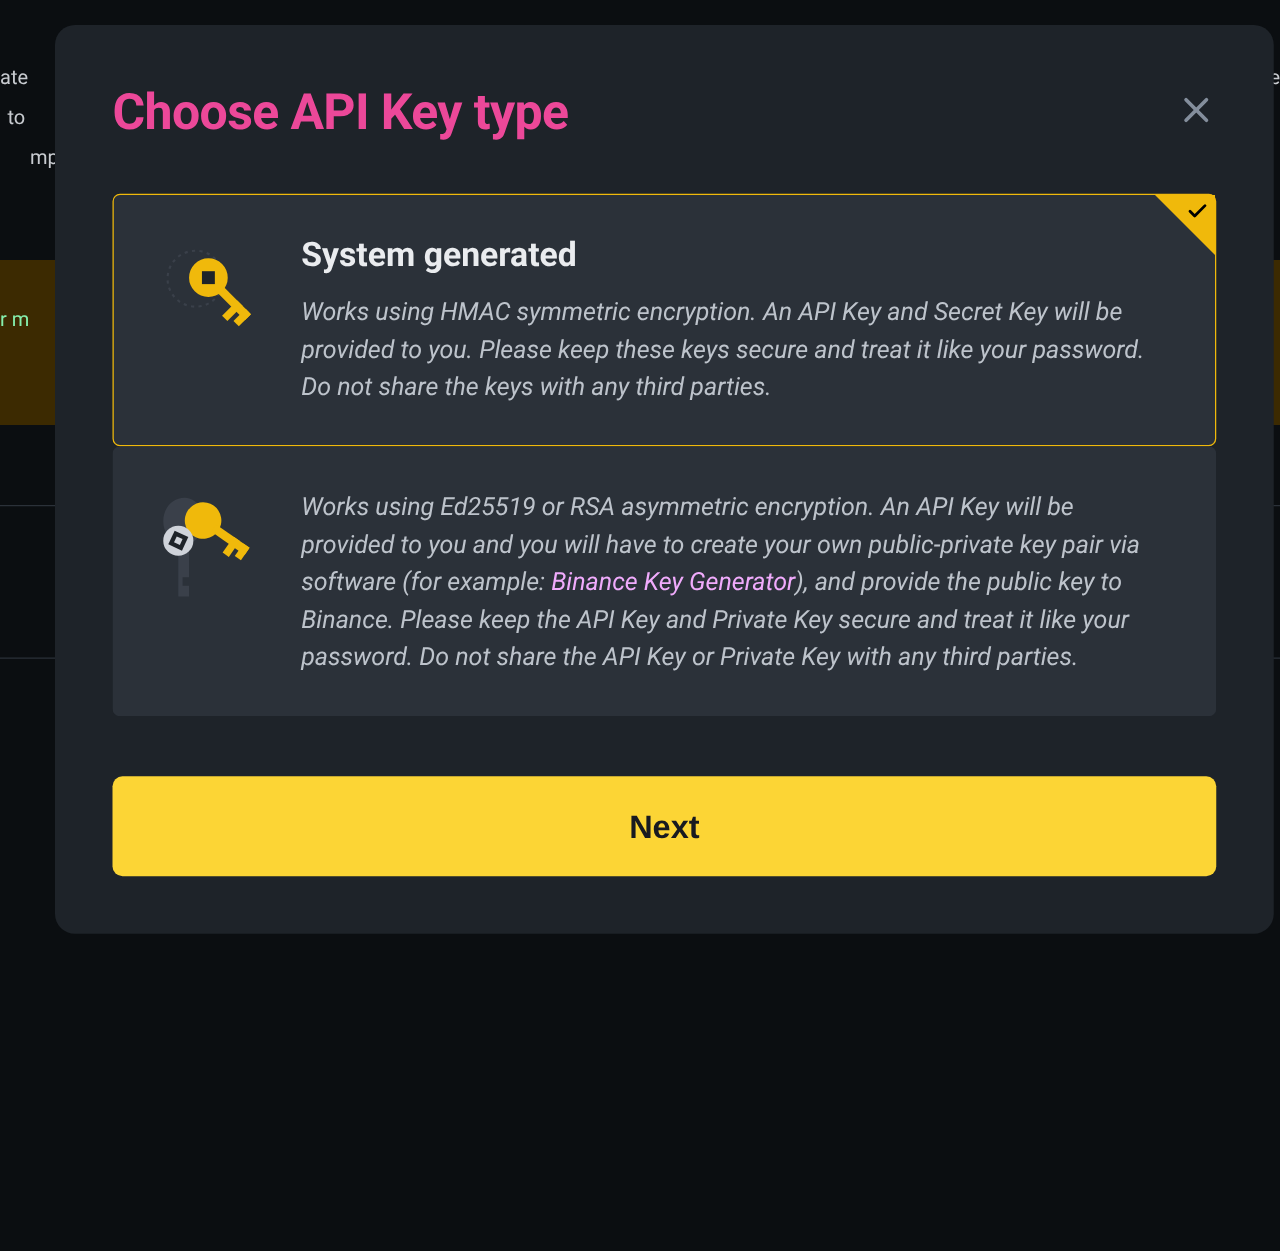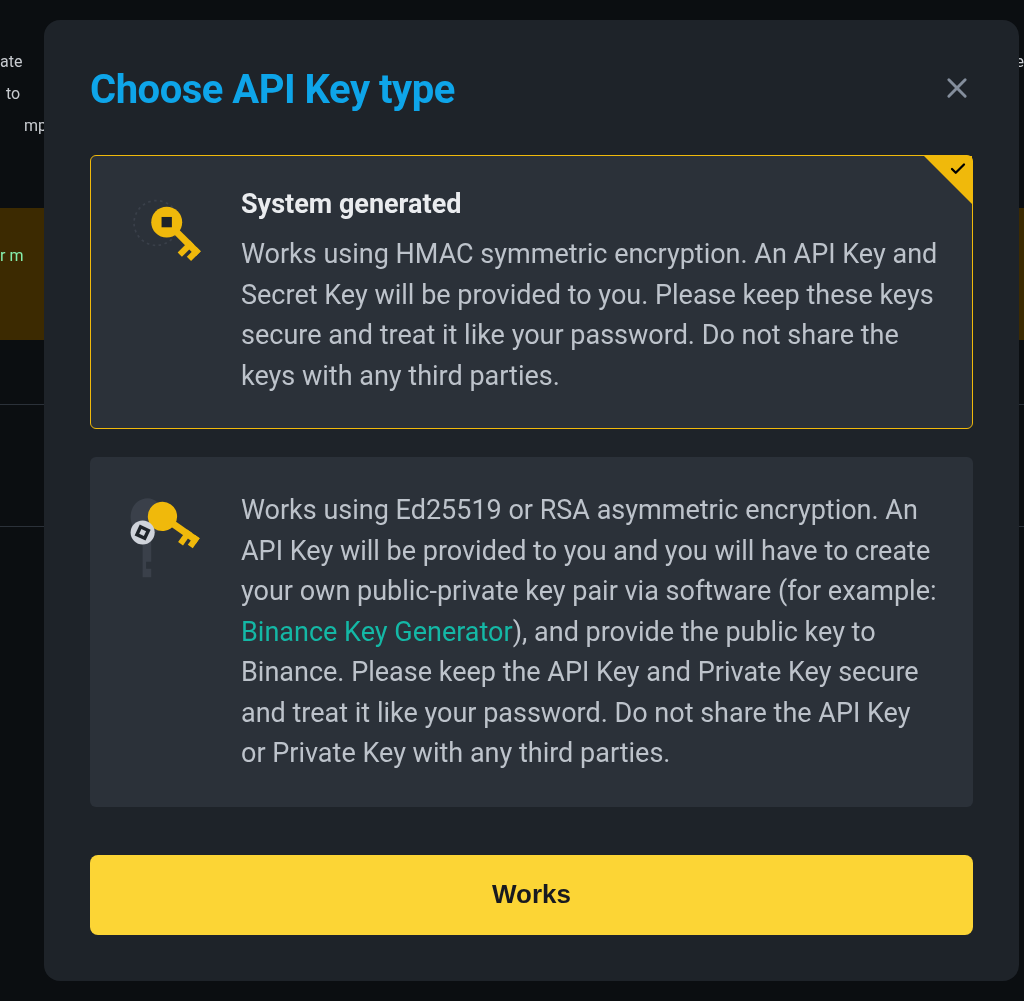--- a/index.html
+++ b/index.html
@@ -37,31 +37,31 @@
   .modal-header {
     display: flex;
     justify-content: space-between;
     align-items: center;
     margin-bottom: 42px;
   }
   .modal-title {
     font-size: 40px;
     font-weight: 700;
     letter-spacing: -0.5px;
-    color: #0ea5e9;
+    color: #ec4899;
   }
   .close-btn {
     width: 32px; height: 32px;
     display: flex; align-items: center; justify-content: center;
     color: #848e9c;
     cursor: pointer;
     background: none; border: none;
   }
   .close-btn svg { width: 28px; height: 28px; }
-  .cards { display: flex; flex-direction: column; gap: 28px; }
+  .cards { display: flex; flex-direction: column; }
   .card {
     background: #2b3139;
     border: 1px solid transparent;
     border-radius: 6px;
     padding: 32px 34px 32px 28px;
     display: flex;
     gap: 30px;
     position: relative;
     cursor: pointer;
   }
@@ -90,27 +90,28 @@
     padding-top: 4px;
   }
   .card-body { flex: 1; }
   .card-title {
     font-size: 27px;
     font-weight: 700;
     color: #eaecef;
     margin-bottom: 14px;
   }
   .card-desc {
-    font-size: 27px;
+    font-size: 20px;
     line-height: 1.5;
     color: #bdc3cb;
     font-weight: 400;
+    font-style: italic;
   }
   .card-desc .link {
-    color: #14b8a6;
+    color: #f0abfc;
   }
   .next-btn {
     margin-top: 48px;
     width: 100%;
     background: #fcd535;
     color: #181a20;
     border: none;
     border-radius: 8px;
     height: 80px;
     font-size: 26px;
@@ -193,14 +194,14 @@
       </div>
       <div class="card-body">
         <div class="card-desc">
           <span>Works using Ed25519 or RSA asymmetric encryption. An API Key will be provided to you and you will have to create your own public-private key pair via software (for example: </span><a class="link">Binance Key Generator</a><span>), and provide the public key to Binance. Please keep the API Key and Private Key secure and treat it like your password. Do not share the API Key or Private Key with any third parties.</span>
         </div>
       </div>
     </div>
 
   </div>
 
-  <button class="next-btn">Works</button>
+  <button class="next-btn">Next</button>
 </div>
 
 </body></html>

